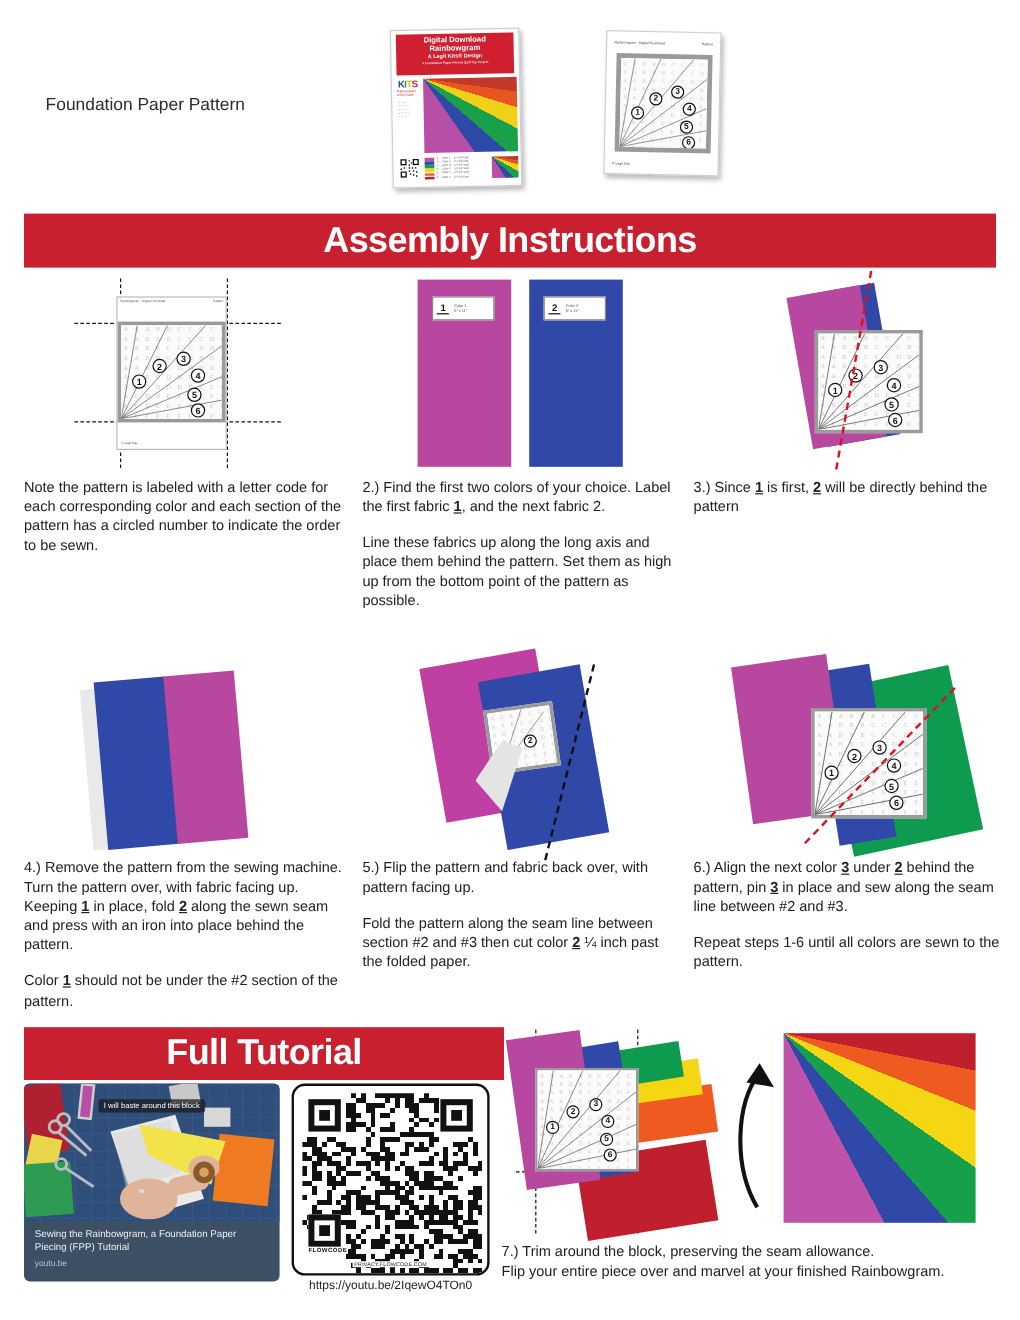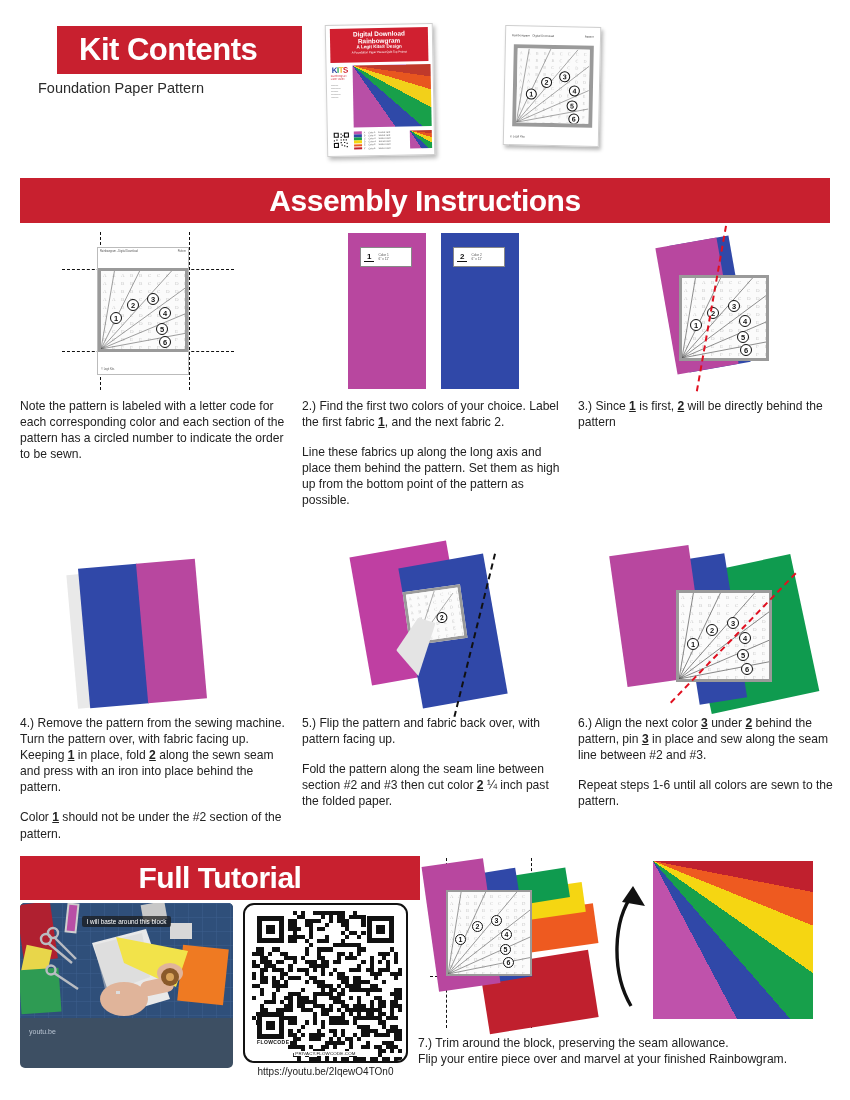--- a/index.html
+++ b/index.html
@@ -196,21 +196,20 @@
         #3048a8  49deg 62deg,
         #bf52ab  62deg 90deg);
   }
   .flip-arrow { position:absolute; left:615px; top:880px; width:50px; height:130px; }
 </style>
 </head>
 <body>
 
 <div id="kit-section">
 
-  <div id="kit-banner" class="banner left">Kit Contents</div>
 
   <div id="kit-list">
     <div>Foundation Paper Pattern</div>
   </div>
 
   <div id="cover-thumb" class="thumb">
     <div class="cov-head">
       <div class="cov-t1">Digital Download</div>
       <div class="cov-t2">Rainbowgram</div>
       <div class="cov-t3">A Legit Kits® Design</div>
@@ -995,20 +994,21 @@
           <circle cx="31" cy="67" r="4.5"></circle>
       </g>
       <rect x="46" y="0" width="12" height="30" fill="#cfcfcf" transform="rotate(6 52 15)"></rect>
       <rect x="48" y="2" width="8" height="26" fill="#b84fa6" transform="rotate(6 52 15)"></rect>
     </svg>
   </div>
   <div id="caption-bar">
     <span>I will baste around this block</span>
   </div>
   <div id="video-meta">
+    <div id="video-title">Sewing the Rainbowgram, a Foundation Paper Piecing (FPP) Tutorial</div>
     <div id="video-host">youtu.be</div>
   </div>
 </div>
 
 <div id="qr-wrap">
   <div id="qr-box">
     <svg id="qr-canvas" width="150" height="150" viewBox="0 0 37 37" shape-rendering="crispEdges">
       <rect width="37" height="37" fill="#fff"></rect>
       <g fill="#111" id="qrcells">
           <rect x="10" y="0" width="1" height="1"></rect>

